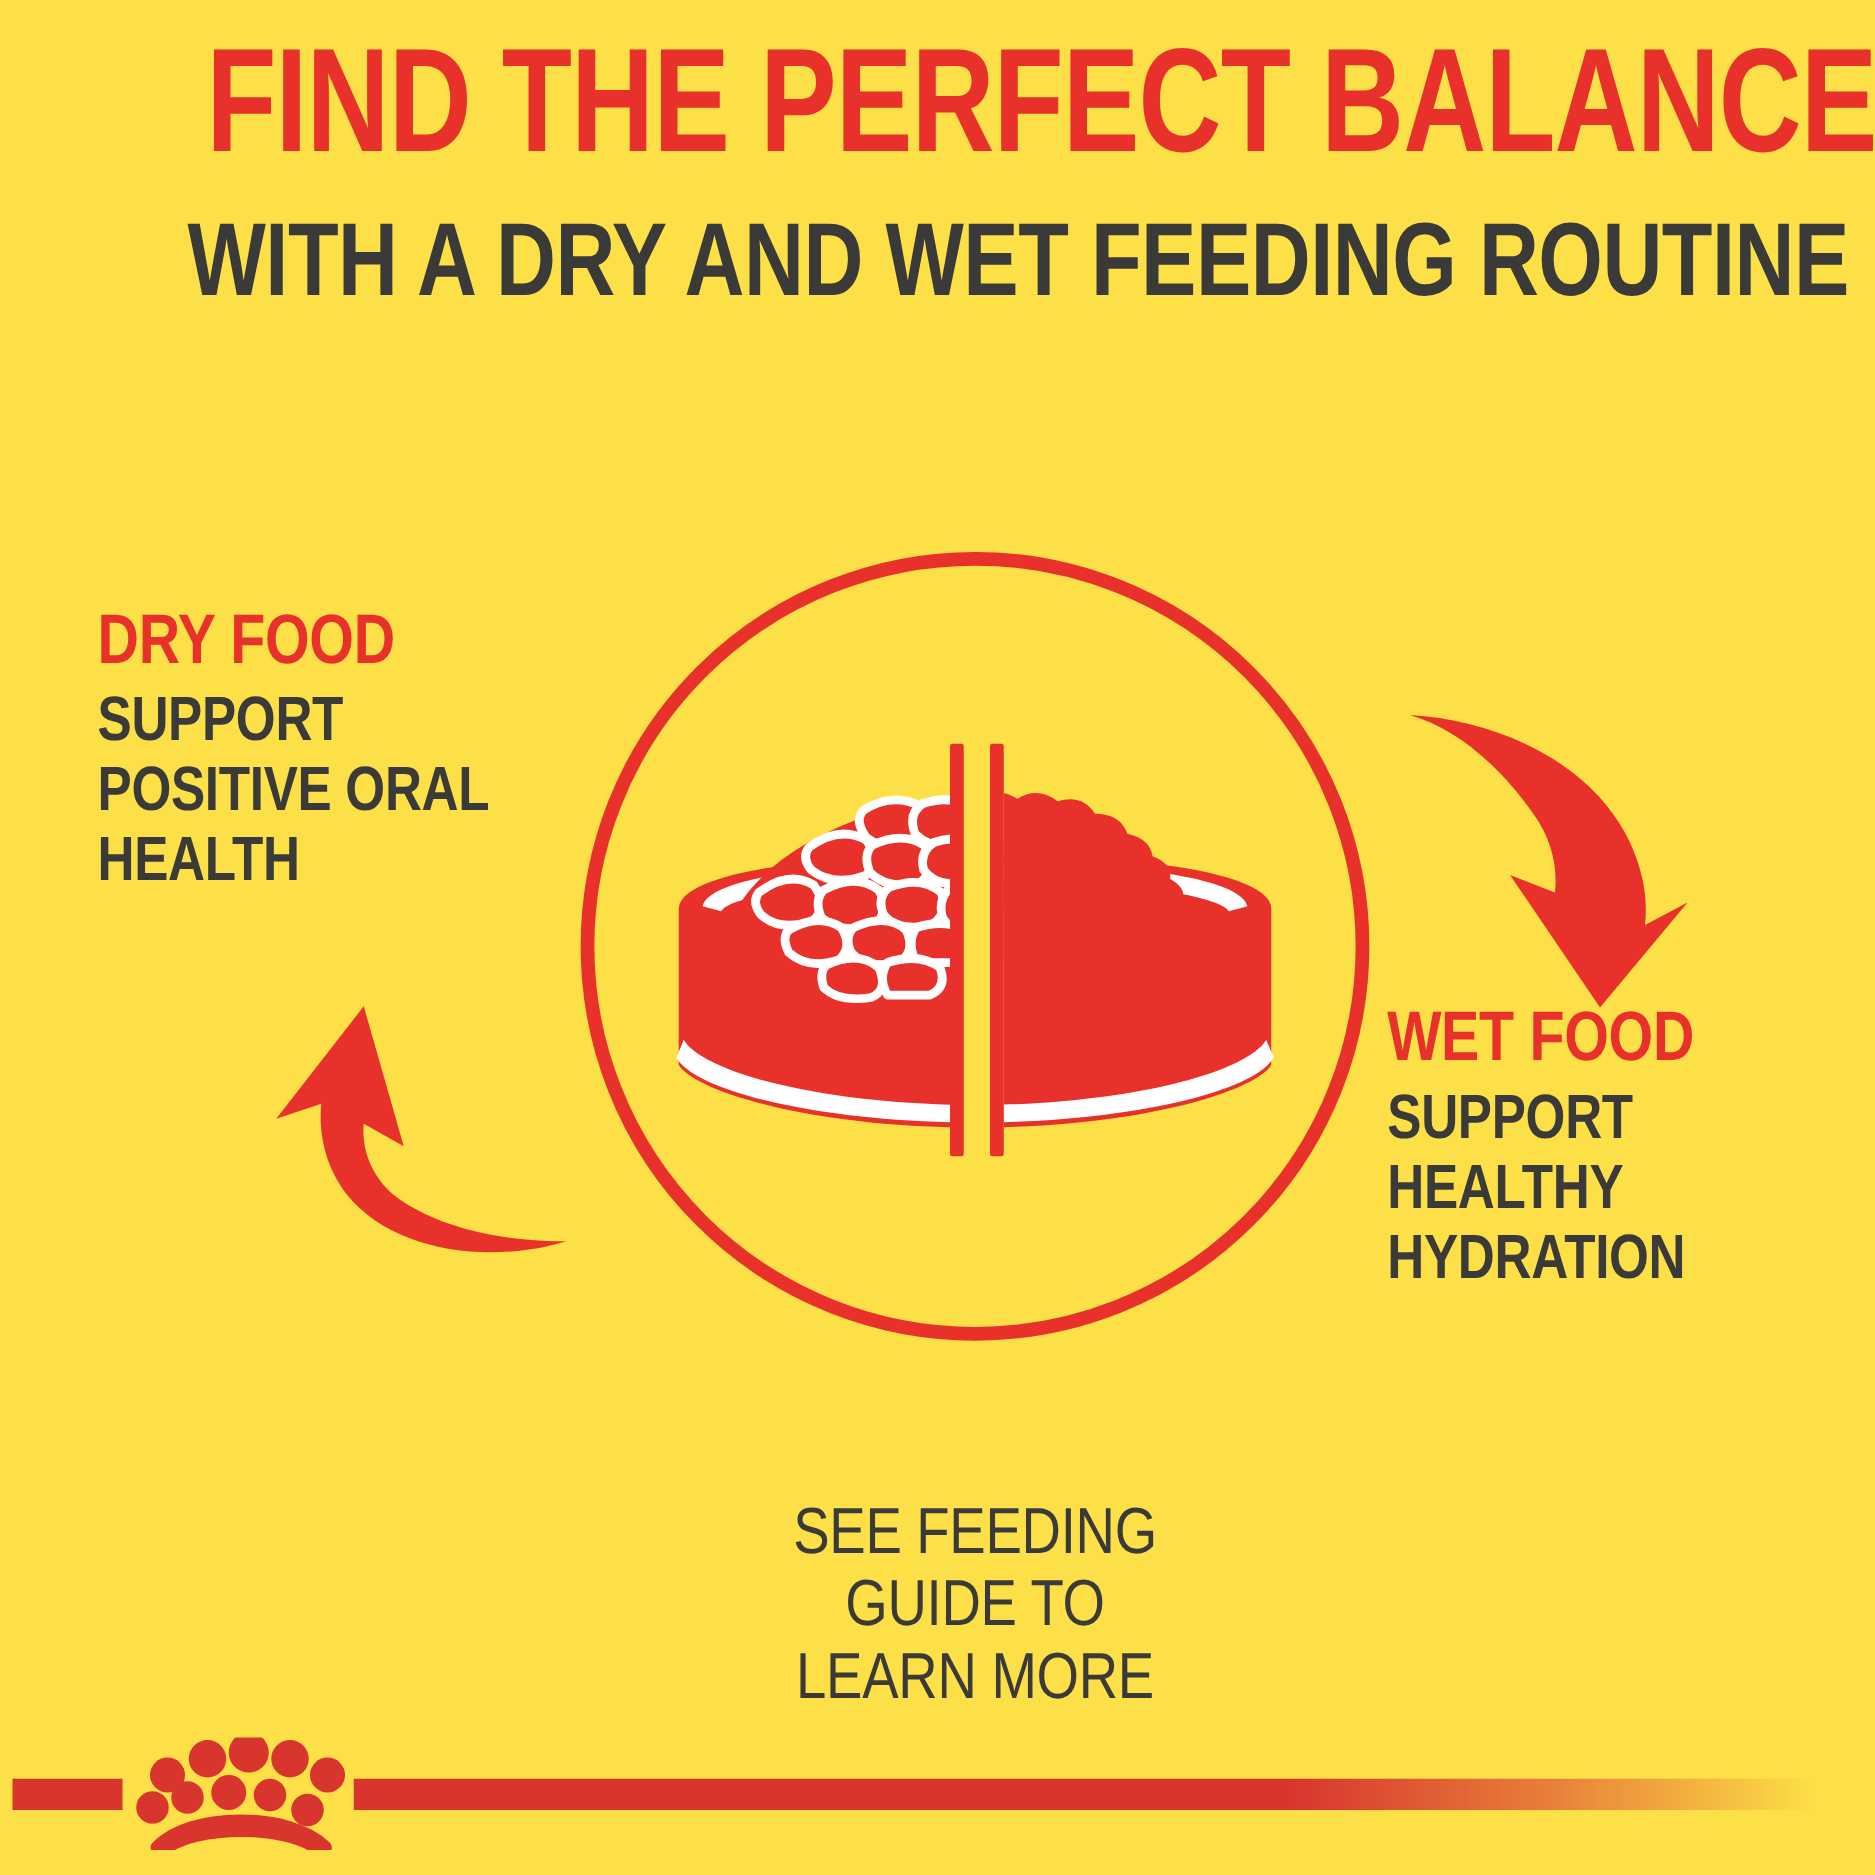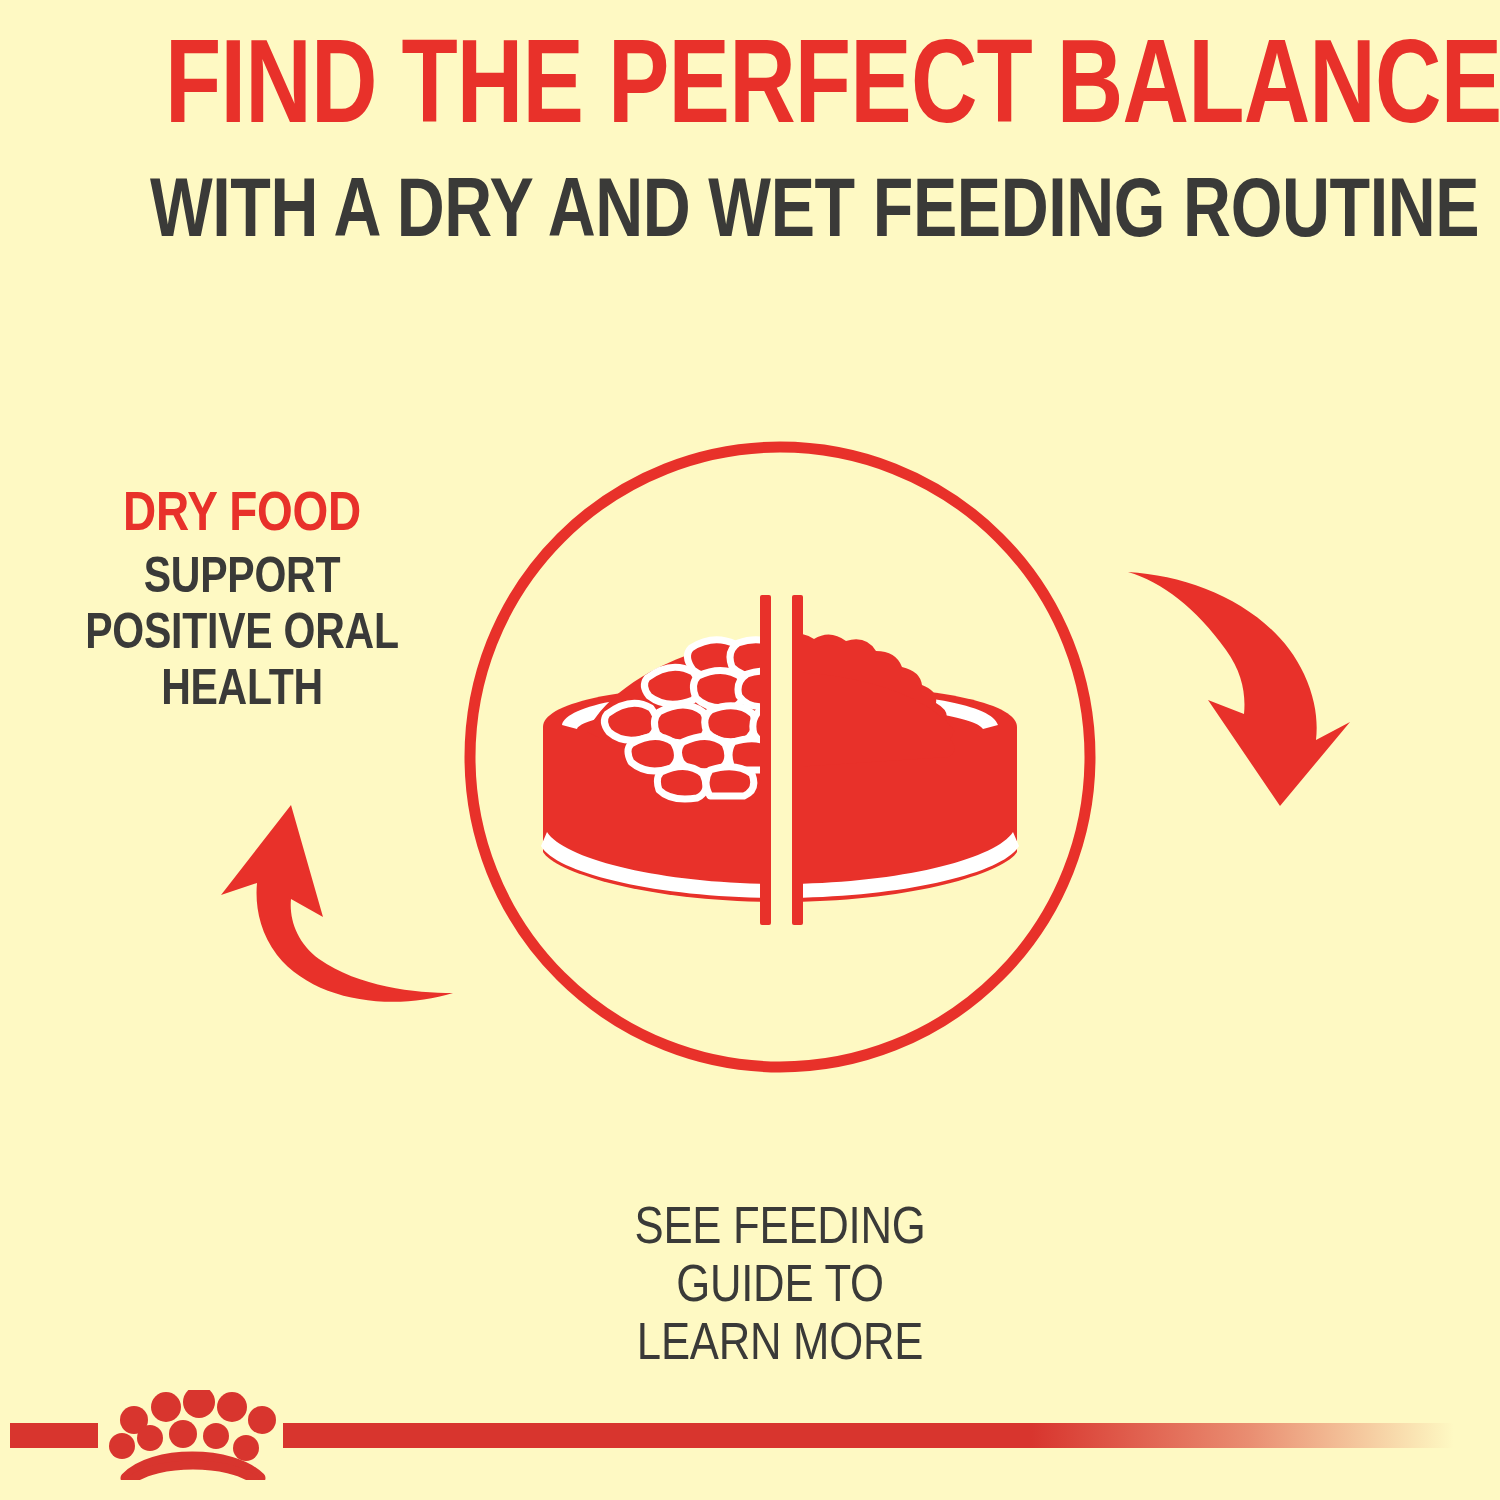--- a/index.html
+++ b/index.html
@@ -12,21 +12,21 @@
     background: #ffffff;
     font-family: "Liberation Sans", "DejaVu Sans", sans-serif;
     overflow: hidden;
     position: relative;
   }
 
   #stage {
     position: relative;
     width: 1500px;
     height: 1500px;
-    background: #fef9c3;
+    background: #fde047;
   }
 
   
   .headline-wrap {
     position: absolute;
     left: 0;
     top: 22px;
     width: 1500px;
     text-align: center;
   }
@@ -50,21 +50,21 @@
     margin-top: 26px;
     letter-spacing: -0.5px;
     transform: scaleX(0.80);
     transform-origin: center top;
     white-space: nowrap;
   }
 
   
   .side-block {
     position: absolute;
-    text-align: center;
+    text-align: left;
   }
   .side-title {
     display: block;
     color: #E8312A;
     font-weight: 700;
     font-size: 56px;
     line-height: 1.05;
     letter-spacing: -0.3px;
     transform: scaleX(0.82);
     white-space: nowrap;
@@ -179,20 +179,25 @@
     <span class="headline-sub">WITH A DRY AND WET FEEDING ROUTINE</span>
   </div>
 
   <div class="side-block" id="dry-block">
     <span class="side-title">DRY FOOD</span>
     <span class="side-desc">SUPPORT</span>
     <span class="side-desc" style="margin-top:0;">POSITIVE ORAL</span>
     <span class="side-desc" style="margin-top:0;">HEALTH</span>
   </div>
 
+  <div class="side-block" id="wet-block">
+    <span class="side-title">WET FOOD</span>
+    <span class="side-desc">SUPPORT HEALTHY</span>
+    <span class="side-desc" style="margin-top:0;">HYDRATION</span>
+  </div>
 
   <div id="emblem">
     <svg width="650" height="650" viewBox="0 0 650 650" xmlns="http://www.w3.org/2000/svg">
 
       <circle cx="325" cy="325" r="310" fill="none" stroke="#E8312A" stroke-width="11"></circle>
 
       <g clip-path="url(#clipLeft)">
 
         <path d="M 88 295
                  C 88 272, 160 252, 325 252

